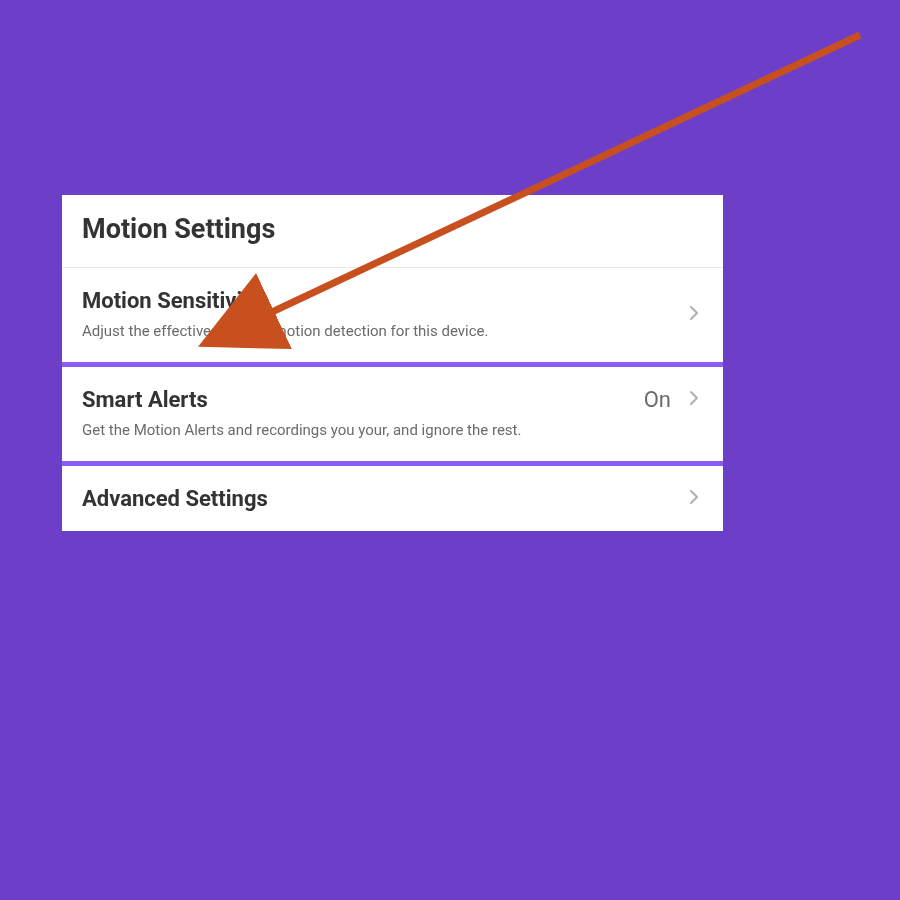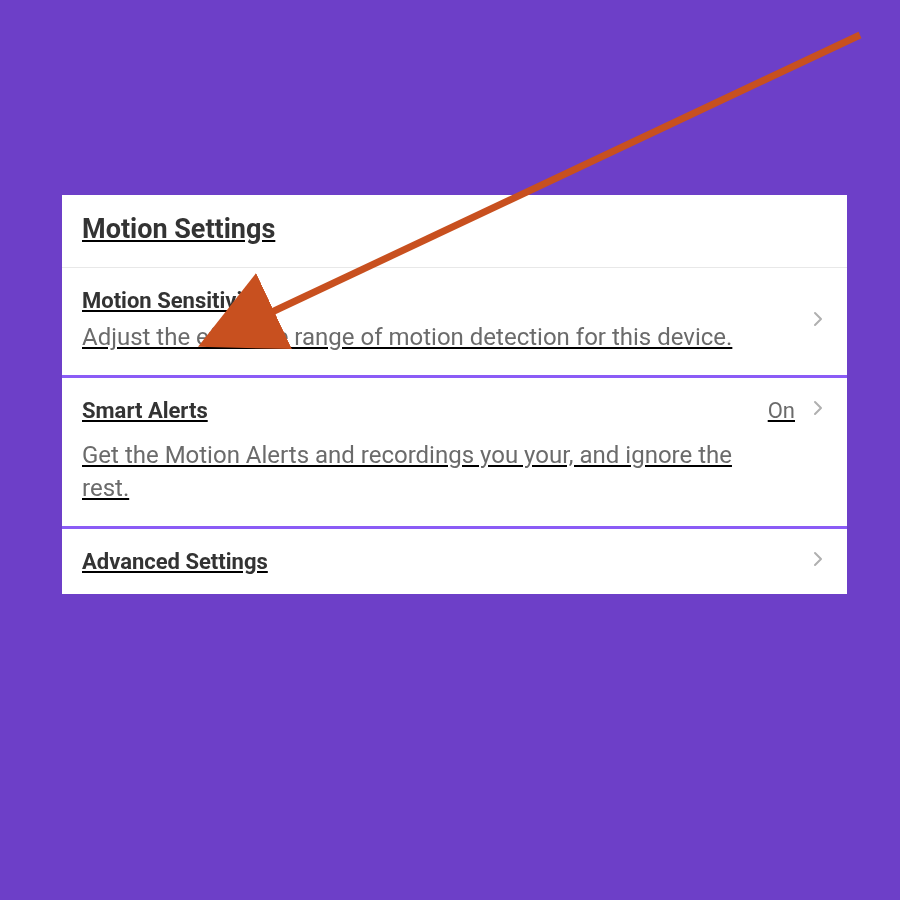--- a/index.html
+++ b/index.html
@@ -12,36 +12,35 @@
       height: 900px;
       background: #6d3fc8;
       font-family: -apple-system, BlinkMacSystemFont, "Segoe UI", Roboto, Helvetica, Arial, sans-serif;
       position: relative;
       overflow: hidden;
     }
     .panel {
       position: absolute;
       left: 62px;
       top: 195px;
-      width: 785px;
+      width: 661px;
       background: #ffffff;
-      text-decoration: underline;
     }
     .panel-header {
       padding: 18px 20px 22px 20px;
       border-bottom: 1px solid #e8e8e8;
     }
     .panel-title {
       font-size: 27px;
       font-weight: 700;
       color: #333333;
     }
     .setting-row {
       padding: 20px 24px 20px 20px;
-      border-bottom: 3px solid #8b5cf6;
+      border-bottom: 5px solid #8b5cf6;
       position: relative;
     }
     .setting-row:last-child {
       border-bottom: none;
     }
     .row-top {
       display: flex;
       align-items: center;
       justify-content: space-between;
       margin-bottom: 8px;
@@ -55,38 +54,38 @@
       display: flex;
       align-items: flex-end;
       gap: 18px;
     }
     .row-status {
       font-size: 22px;
       color: #6b6b6b;
       font-weight: 400;
     }
     .row-desc {
-      font-size: 24px;
+      font-size: 15px;
       color: #6b6b6b;
       line-height: 1.4;
       max-width: 92%;
     }
     .chevron {
       color: #b0b0b0;
       flex-shrink: 0;
     }
     .chevron-right-svg {
       width: 10px;
       height: 16px;
     }
     .setting-row.middle-row .chevron {
       align-self: center;
     }
     .setting-row.middle-row .row-top {
-      margin-bottom: 16px;
+      margin-bottom: 8px;
     }
     .arrow-overlay {
       position: absolute;
       left: 0;
       top: 0;
       width: 900px;
       height: 900px;
       pointer-events: none;
     }
     .centered-chevron {

